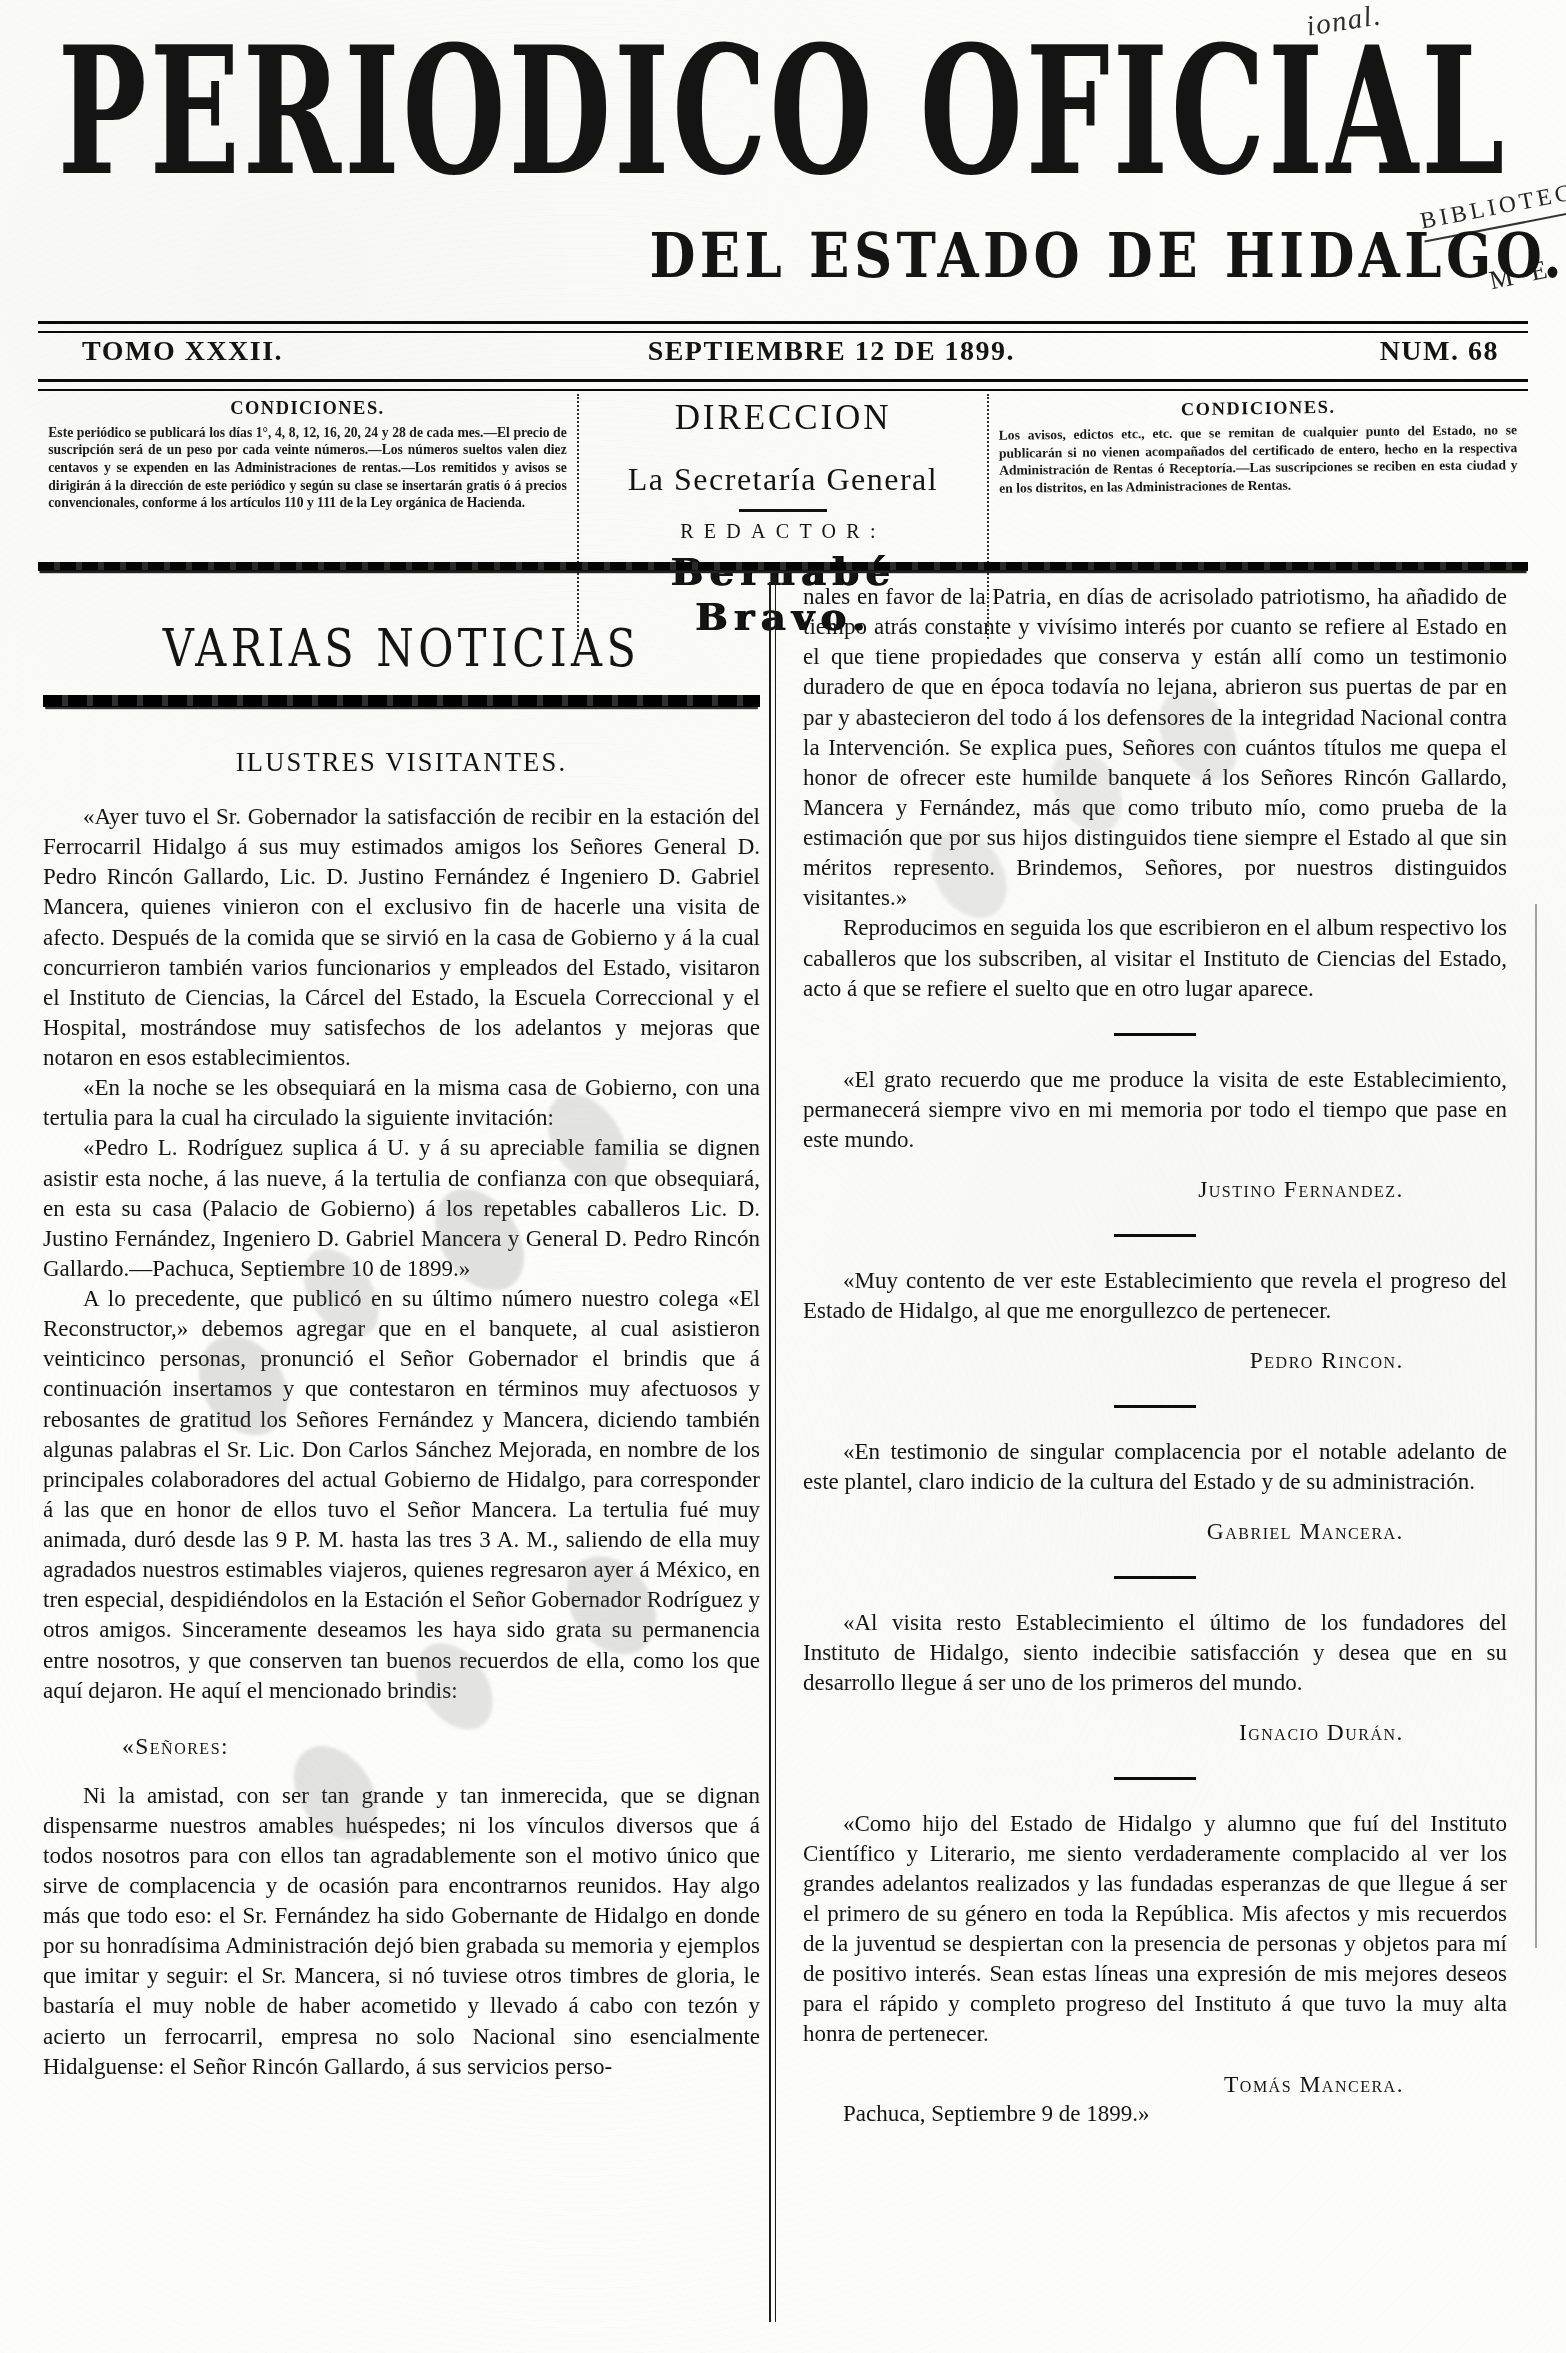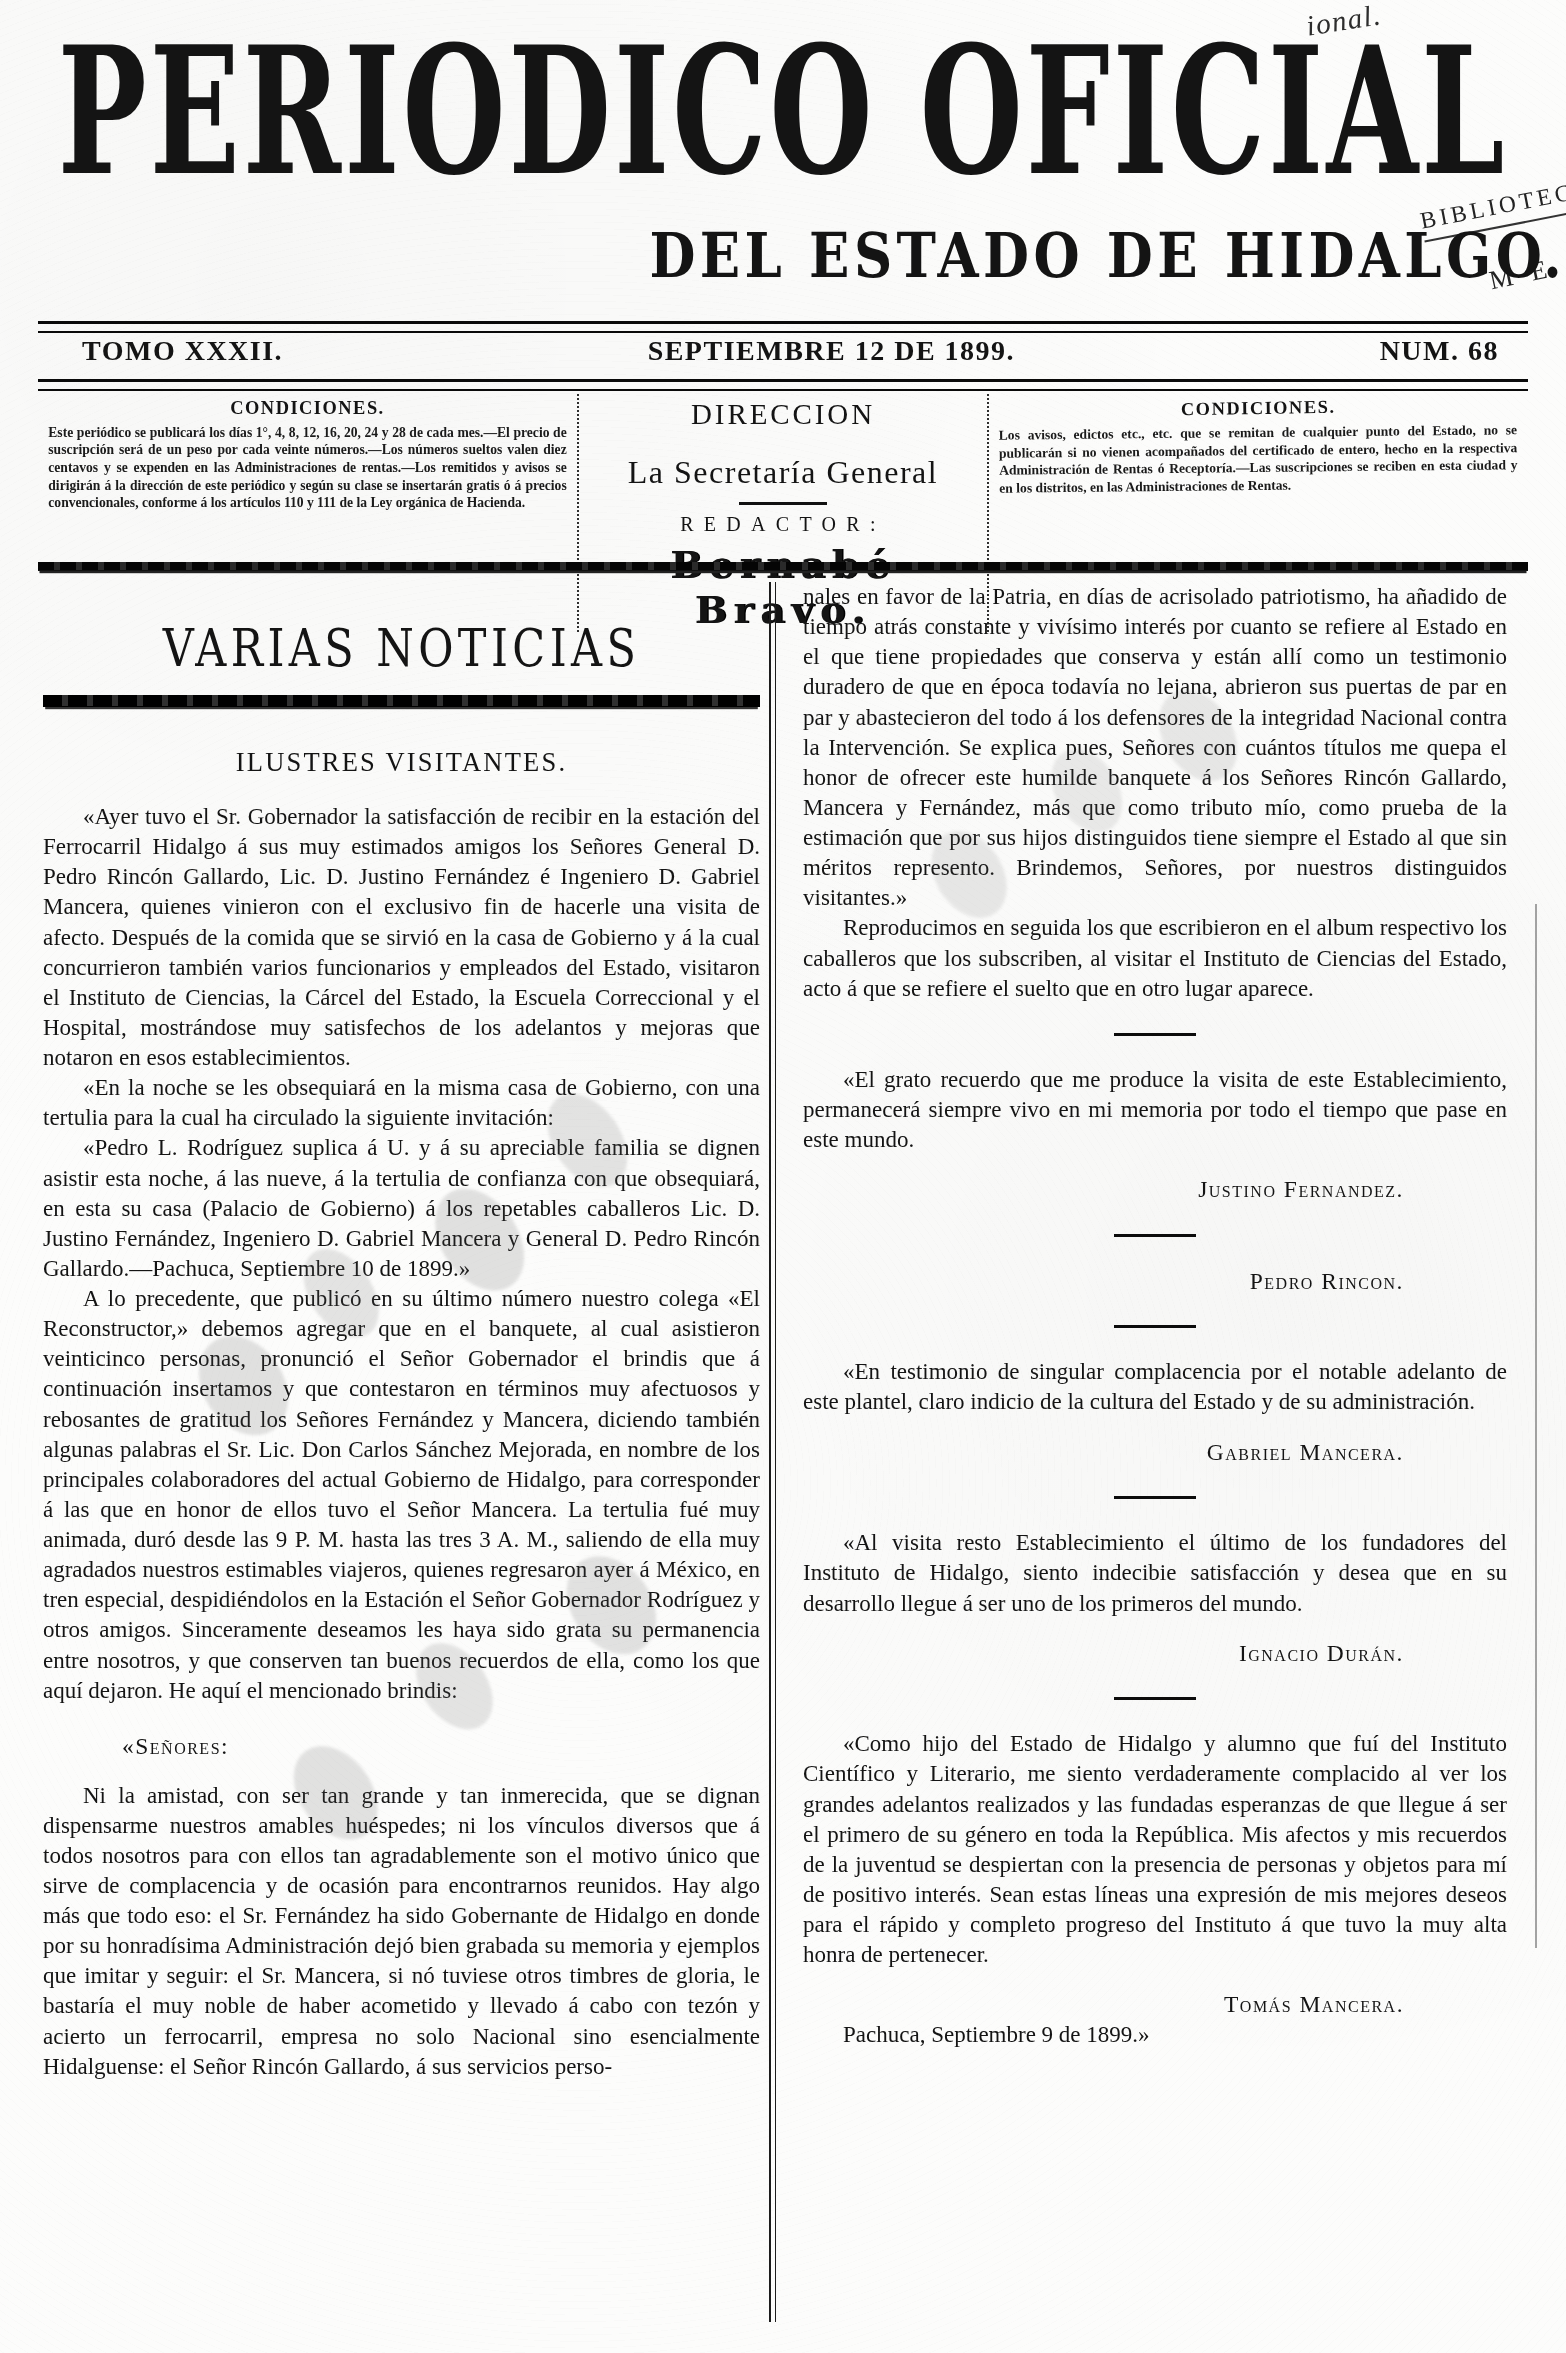--- a/index.html
+++ b/index.html
@@ -47,21 +47,21 @@
   .issue-bar .num{padding-right:29px;}
   
   .header3{position:absolute;top:394px;left:38px;right:38px;height:165px;
     display:grid;grid-template-columns:1fr 412px 1fr;}
   .hblock{padding:2.9px 10.3px 0 10.3px;}
   .cond-title{text-align:center;font-weight:bold;font-size:18.4px;letter-spacing:1.5px;margin:1.5px 0 4.4px;}
   .cond-title.right-skew{transform:rotate(-1deg);}
   .cond-body{font-size:13.6px;line-height:1.3;text-align:justify;font-weight:bold;color:#1b1b1b;}
   .cond-body.ital{transform:rotate(-0.6deg);}
   .center-block{border-left:2.9px dotted #2e2e2e;border-right:2.9px dotted #2e2e2e;text-align:center;padding-top:1.5px;}
-  .dir-title{font-size:29px;letter-spacing:2.9px;margin-top:2.9px;}
+  .dir-title{font-size:35px;letter-spacing:2.9px;margin-top:2.9px;}
   .dir-line1{font-size:32px;margin-top:23px;letter-spacing:1.5px;}
   .dir-sep{width:88px;height:2.9px;background:#111;margin:10.3px auto 8.8px;}
   .redactor-label{font-size:20px;letter-spacing:10.3px;margin-top:4.4px;}
   .redactor-name{font-family:"DejaVu Serif", serif;font-weight:bold;font-size:38px;letter-spacing:6.6px;margin-top:5.9px;
     text-shadow:1.5px 0 0 #000;}
   .band-head{position:absolute;top:562px;left:38px;right:38px;height:8px;
     background:repeating-linear-gradient(90deg,#050505 0 16px,#2a2a2a 16px 22px);
     border-bottom:1.5px solid #111;box-shadow:0 3.7px 0 -1.5px #222;}
   
   .col-divider{position:absolute;top:582px;bottom:32px;left:769px;width:3.7px;
@@ -167,20 +167,21 @@
 
   <div class="col col-right">
     <p class="noindent cont-top">nales en favor de la Patria, en días de acrisolado patriotismo, ha añadido de tiempo atrás constante y vivísimo interés por cuanto se refiere al Estado en el que tiene propiedades que conserva y están allí como un testimonio duradero de que en época todavía no lejana, abrieron sus puertas de par en par y abastecieron del todo á los defensores de la integridad Nacional contra la Intervención. Se explica pues, Señores con cuántos títulos me quepa el honor de ofrecer este humilde banquete á los Señores Rincón Gallardo, Mancera y Fernández, más que como tributo mío, como prueba de la estimación que por sus hijos distinguidos tiene siempre el Estado al que sin méritos represento. Brindemos, Señores, por nuestros distinguidos visitantes.»</p>
     <p>Reproducimos en seguida los que escribieron en el album respectivo los caballeros que los subscriben, al visitar el Instituto de Ciencias del Estado, acto á que se refiere el suelto que en otro lugar aparece.</p>
     <div class="sep"></div>
 
     <p>«El grato recuerdo que me produce la visita de este Establecimiento, permanecerá siempre vivo en mi memoria por todo el tiempo que pase en este mundo.</p>
     <div class="sig sc">Justino Fernandez.</div>
     <div class="sep"></div>
 
+    <p>«Muy contento de ver este Establecimiento que revela el progreso del Estado de Hidalgo, al que me enorgullezco de pertenecer.</p>
     <div class="sig sc">Pedro Rincon.</div>
     <div class="sep"></div>
 
     <p>«En testimonio de singular complacencia por el notable adelanto de este plantel, claro indicio de la cultura del Estado y de su administración.</p>
     <div class="sig sc">Gabriel Mancera.</div>
     <div class="sep"></div>
 
     <p>«Al visita resto Establecimiento el último de los fundadores del Instituto de Hidalgo, siento indecibie satisfacción y desea que en su desarrollo llegue á ser uno de los primeros del mundo.</p>
     <div class="sig sc">Ignacio Durán.</div>
     <div class="sep"></div>

